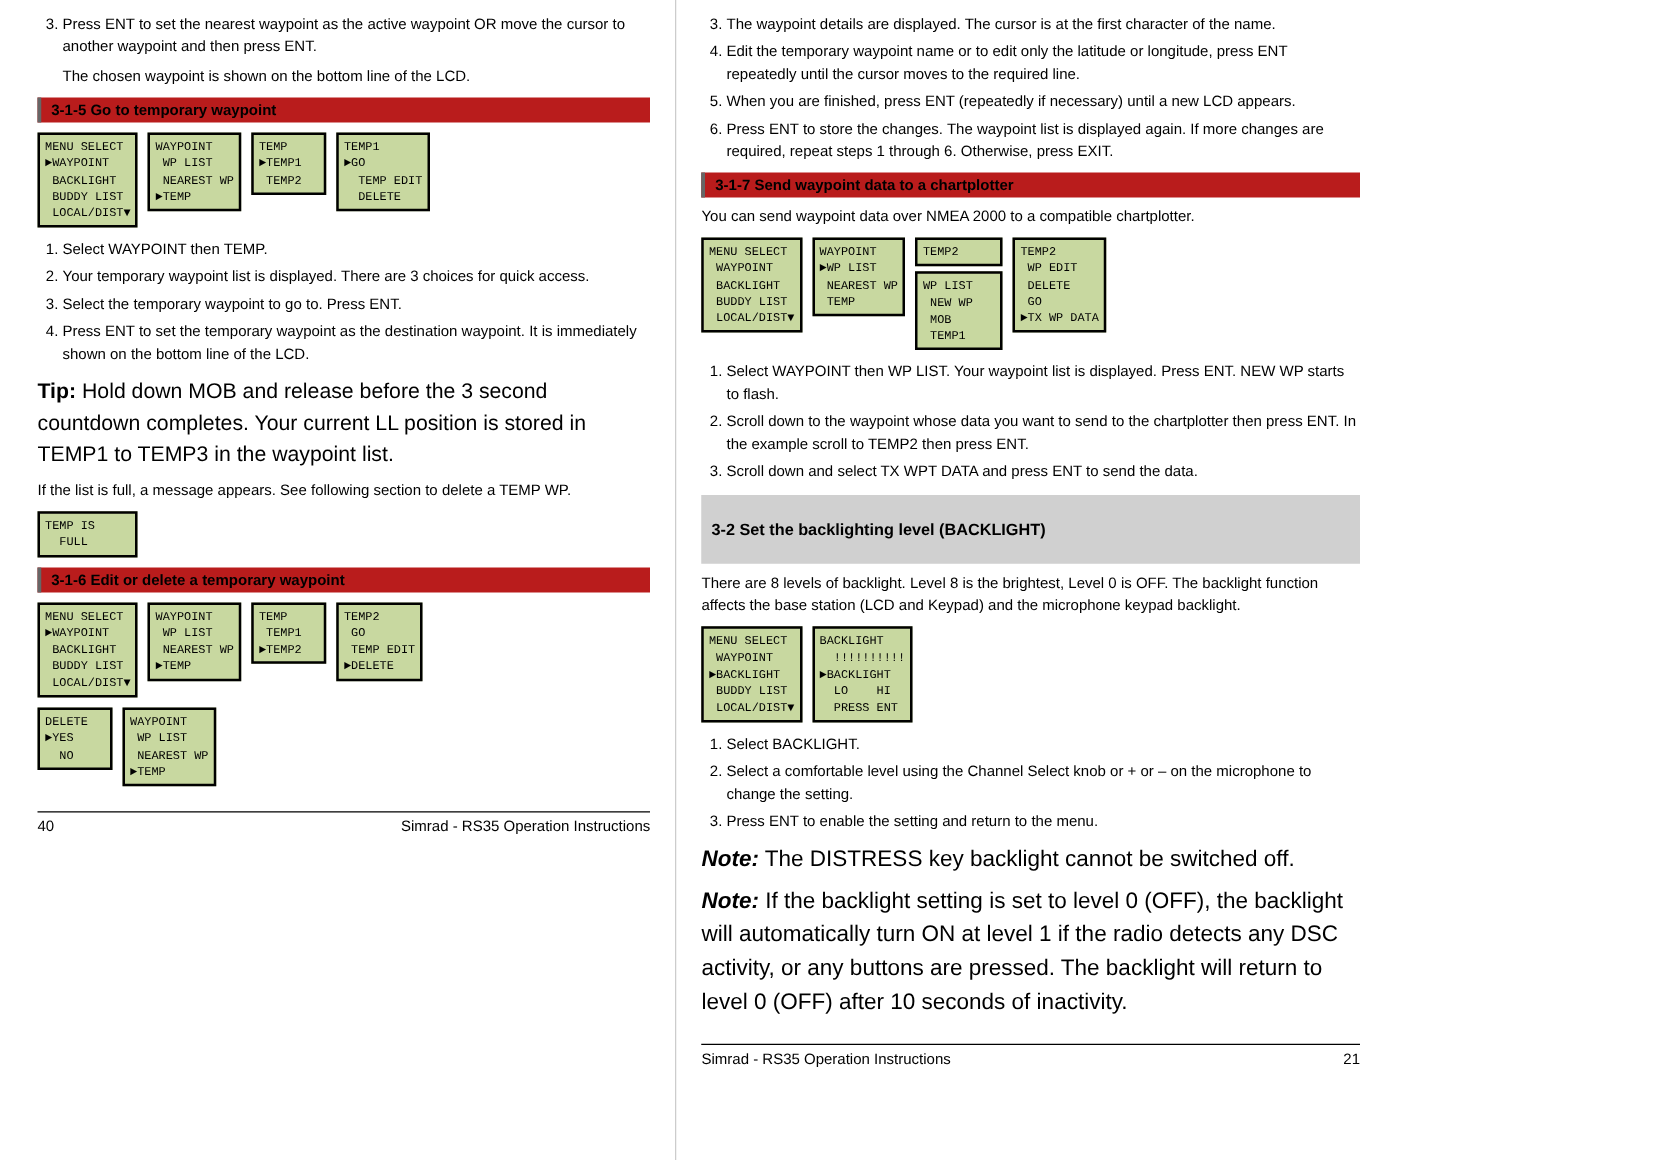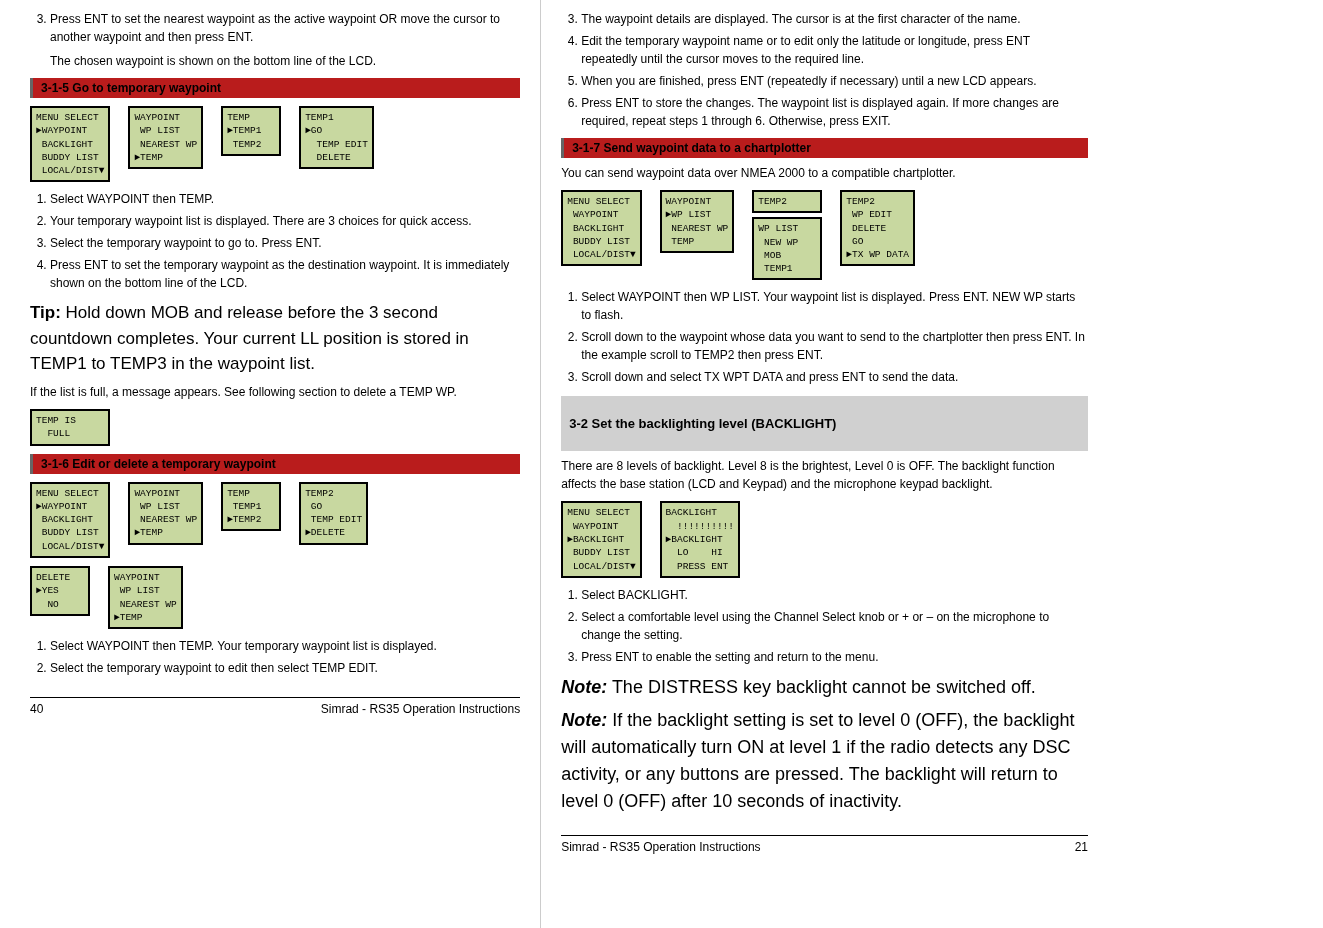--- a/index.html
+++ b/index.html
@@ -49,21 +49,21 @@
     }
     .sub-heading {
       background: #d0d0d0;
       font-weight: bold;
       font-size: 13px;
       padding: 20px 8px;
       margin: 10px 0 6px 0;
     }
     .lcd-group {
       display: flex;
-      gap: 18px;
+      gap: 8px;
       margin: 8px 0;
       align-items: flex-start;
     }
     .lcd-box {
       border: 2px solid #000;
       background: #c8d8a0;
       font-family: 'Courier New', monospace;
       font-size: 9.5px;
       padding: 3px 4px;
       white-space: pre;
@@ -175,24 +175,20 @@
     <div class="lcd-group">
       <div class="lcd-box-small">DELETE
 ►YES
   NO</div>
       <div class="lcd-box">WAYPOINT
  WP LIST
  NEAREST WP
 ►TEMP</div>
     </div>
 
-    <ol>
-      <li>Select WAYPOINT then TEMP. Your temporary waypoint list is displayed.</li>
-      <li>Select the temporary waypoint to edit then select TEMP EDIT.</li>
-    </ol>
 
 
     <div style="margin-top: 20px; border-top: 1px solid #000; padding-top: 4px; display:flex; justify-content:space-between;">
       <span>40</span>
       <span>Simrad - RS35 Operation Instructions</span>
     </div>
   </div>
 
   <div class="right-column">
 

